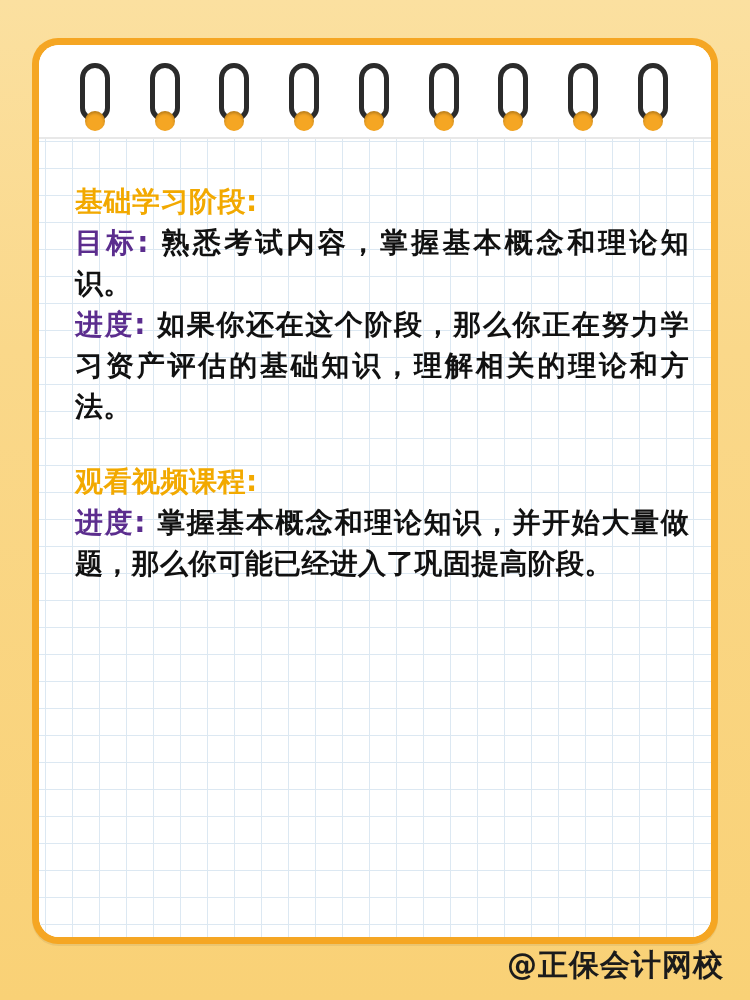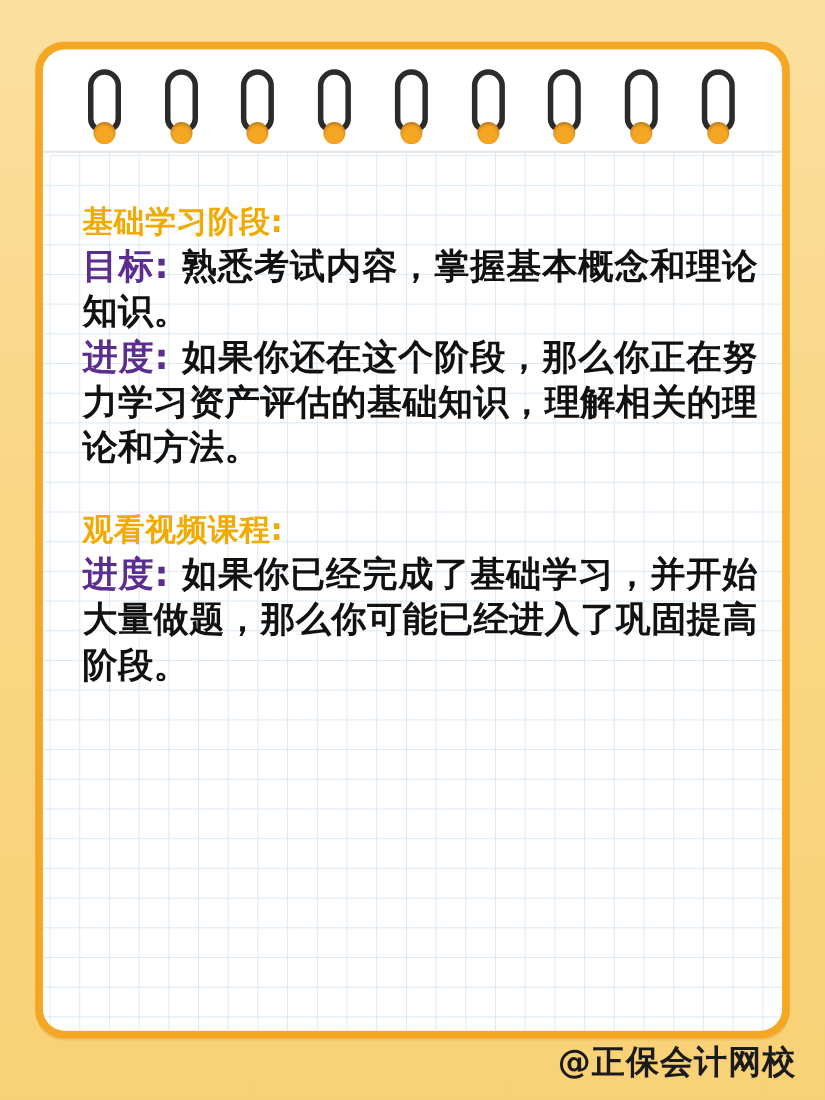--- a/index.html
+++ b/index.html
@@ -103,21 +103,20 @@
     left: 0;
     top: 92px;
     right: 0;
     bottom: 0;
     background-color: #ffffff;
     background-image:
       linear-gradient(to right, #DCE8F2 1px, transparent 1px),
       linear-gradient(to bottom, #DCE8F2 1px, transparent 1px);
     background-size: 27px 27px;
     background-position: 6px 4px;
-    border-radius: 19px;
   }
 
   .content {
     position: absolute;
     left: 36px;
     top: 44px;
     right: 22px;
     bottom: 10px;
   }
 
@@ -128,21 +127,21 @@
     font-weight: bold;
     font-size: 28px;
     line-height: 41px;
     color: #F2A900;
     letter-spacing: 0.5px;
   }
 
   .para {
     font-family: "DejaVu Sans", sans-serif;
     font-weight: bold;
-    font-size: 32px;
+    font-size: 28px;
     line-height: 41px;
     color: #111111;
     letter-spacing: 0.3px;
     text-align: justify;
   }
   .label {
     color: #5B2D8E;
   }
 
   
@@ -220,21 +219,21 @@
             <div class="para">
               <span class="label">进度:</span>
               <span>如果你还在这个阶段，那么你正在努力学习资产评估的基础知识，理解相关的理论和方法。</span>
             </div>
           </div>
 
           <div class="block">
             <div class="block-heading">观看视频课程:</div>
             <div class="para">
               <span class="label">进度:</span>
-              <span>如果你已经完成了基础学习，并开始大量做题，那么你可能已经进入了巩固提高阶段。</span>
+              <span>掌握基本概念和理论知识，并开始大量做题，那么你可能已经进入了巩固提高阶段。</span>
             </div>
           </div>
 
         </div>
       </div>
 
     </div>
   </div>
 
   <div class="watermark">@正保会计网校</div>

